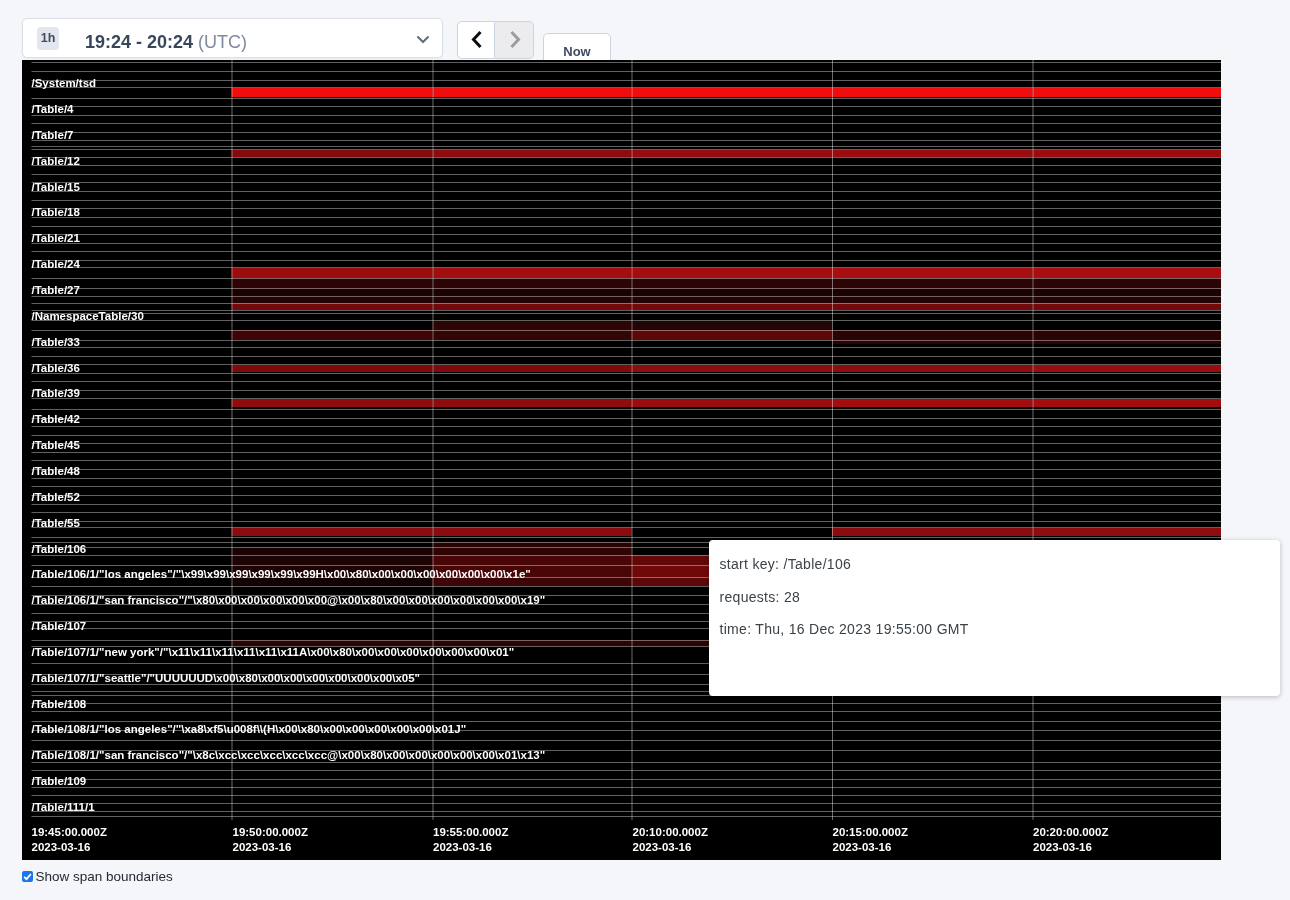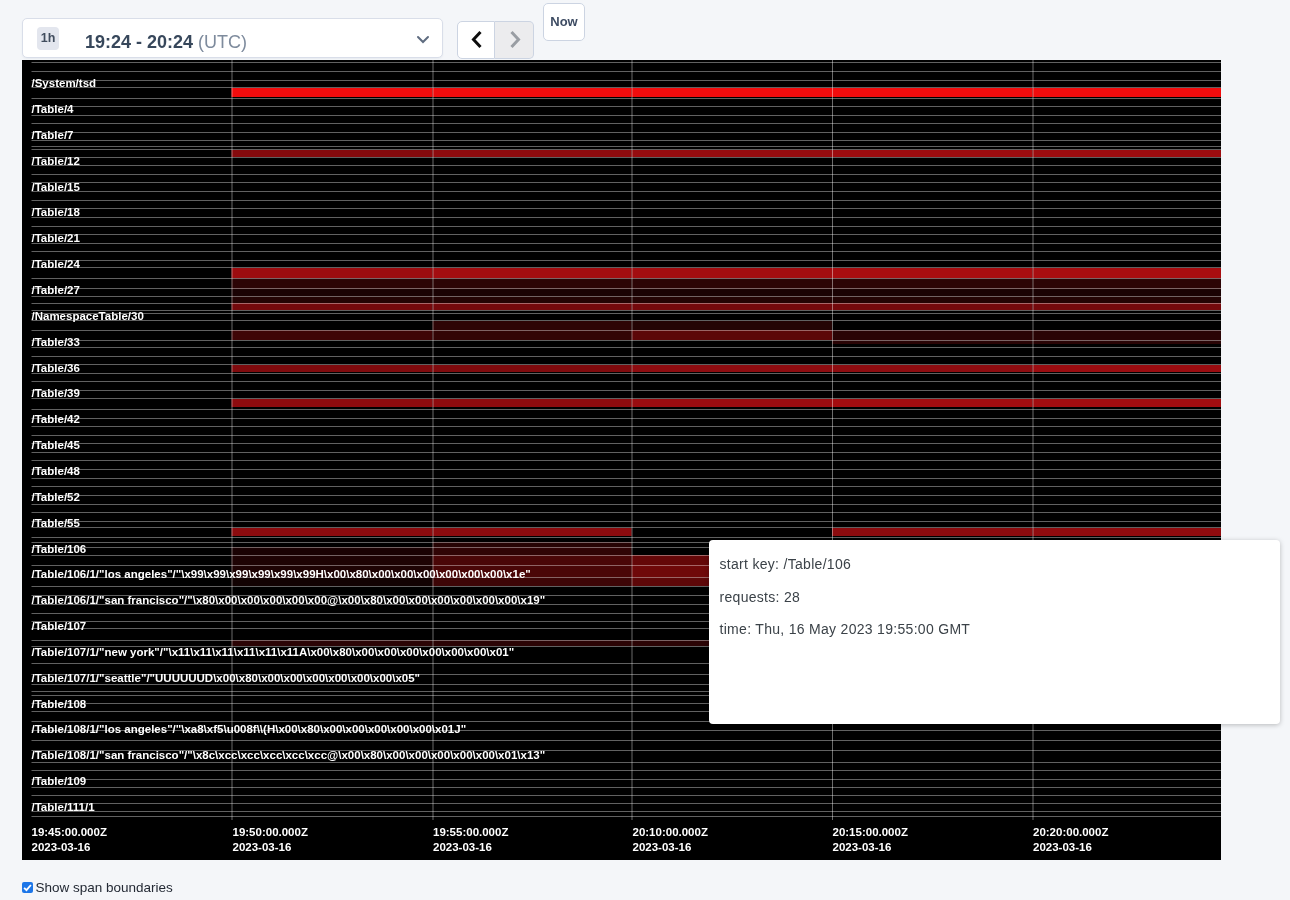--- a/index.html
+++ b/index.html
@@ -8,27 +8,27 @@
   border:1px solid #d9dee9; border-radius:5px; box-shadow:0 1px 2px rgba(40,60,100,0.06); }
 #badge { left:37px; top:26.5px; width:22px; height:23px; background:#e3e6ee; border-radius:4px;
   color:#414d5e; font-size:12.5px; font-weight:bold; text-align:center; line-height:23px; }
 #trange { left:85px; top:32px; font-size:18px; color:#37475b; font-weight:bold; }
 #trange span { color:#7e8b9d; font-weight:normal; }
 #chev { left:416px; top:35px; }
 #btnprev { left:457px; top:20.5px; width:38px; height:38px; background:#fff; border:1px solid #ccd4e2;
   border-radius:5px 0 0 5px; }
 #btnnext { left:494.5px; top:20.5px; width:39px; height:38px; background:#ececee; border:1px solid #ccd4e2;
   border-left:none; border-radius:0 5px 5px 0; }
-#btnnow { left:543px; top:3px; width:42px; height:38px; background:#fff; border:1px solid #ccd4e2;
+#btnnow { left:543px; top:33px; width:68px; height:38px; background:#fff; border:1px solid #ccd4e2;
   border-radius:5px; color:#3e4c63; font-size:13px; font-weight:bold; text-align:center; line-height:36px; }
 #chart { left:21.5px; top:60px; width:1199.5px; height:800px; }
-#tooltip { left:708.5px; top:539.5px; width:571.5px; height:184px; background:#fff; border-radius:4px;
+#tooltip { left:708.5px; top:539.5px; width:571.5px; height:156px; background:#fff; border-radius:4px;
   box-shadow:0 1px 5px rgba(0,0,0,0.25); color:#3b4248; font-size:14px; letter-spacing:0.3px; padding:8.5px 11px; }
 #tooltip div { height:32.6px; line-height:32.6px; white-space:nowrap; }
-#cbrow { left:21.5px; top:868.5px; font-size:13.5px; color:#242a35;margin-top:11px; }
+#cbrow { left:21.5px; top:868.5px; font-size:13.5px; color:#242a35; }
 #cb { position:relative; display:inline-block; width:11px; height:11px; background:#1d76e8; border-radius:2px;
   vertical-align:-1.5px; margin-right:3px; }
 #tooltip,#trange,#btnnow,#cbrow,#badge { opacity:0.999; }
 </style></head>
 <body>
 <div class="abs" id="selbox"></div>
 <div class="abs" id="badge">1h</div>
 <div class="abs" id="trange">19:24 - 20:24 <span>(UTC)</span></div>
 <svg class="abs" id="chev" width="14" height="9">
     <path d="M2 2 L7 7 L12 2" stroke="#5f6c80" stroke-width="2" fill="none" stroke-linecap="round"></path>
@@ -261,17 +261,17 @@
 <text x="810.5" y="775.5" font-family="Liberation Sans, sans-serif" font-size="11.5" font-weight="bold" fill="#fff">20:15:00.000Z</text>
 <text x="810.5" y="790.5" font-family="Liberation Sans, sans-serif" font-size="11.5" font-weight="bold" fill="#fff">2023-03-16</text>
 <text x="1011.0" y="775.5" font-family="Liberation Sans, sans-serif" font-size="11.5" font-weight="bold" fill="#fff">20:20:00.000Z</text>
 <text x="1011.0" y="790.5" font-family="Liberation Sans, sans-serif" font-size="11.5" font-weight="bold" fill="#fff">2023-03-16</text>
 </g>
 </svg>
 </div>
 <div class="abs" id="tooltip">
 <div>start key: /Table/106</div>
 <div>requests: 28</div>
-<div>time: Thu, 16 May 2023 19:55:00 GMT</div>
+<div>time: Thu, 16 Dec 2023 19:55:00 GMT</div>
 </div>
 <div class="abs" id="cbrow"><span id="cb"><svg width="11" height="11" viewBox="0 0 12 12" style="position:absolute;left:0;top:0">
         <path d="M2.3 6.3 L4.9 8.9 L9.7 3.3" stroke="#fff" stroke-width="2" fill="none"></path>
       </svg></span>Show span boundaries</div>
 
 </body></html>

